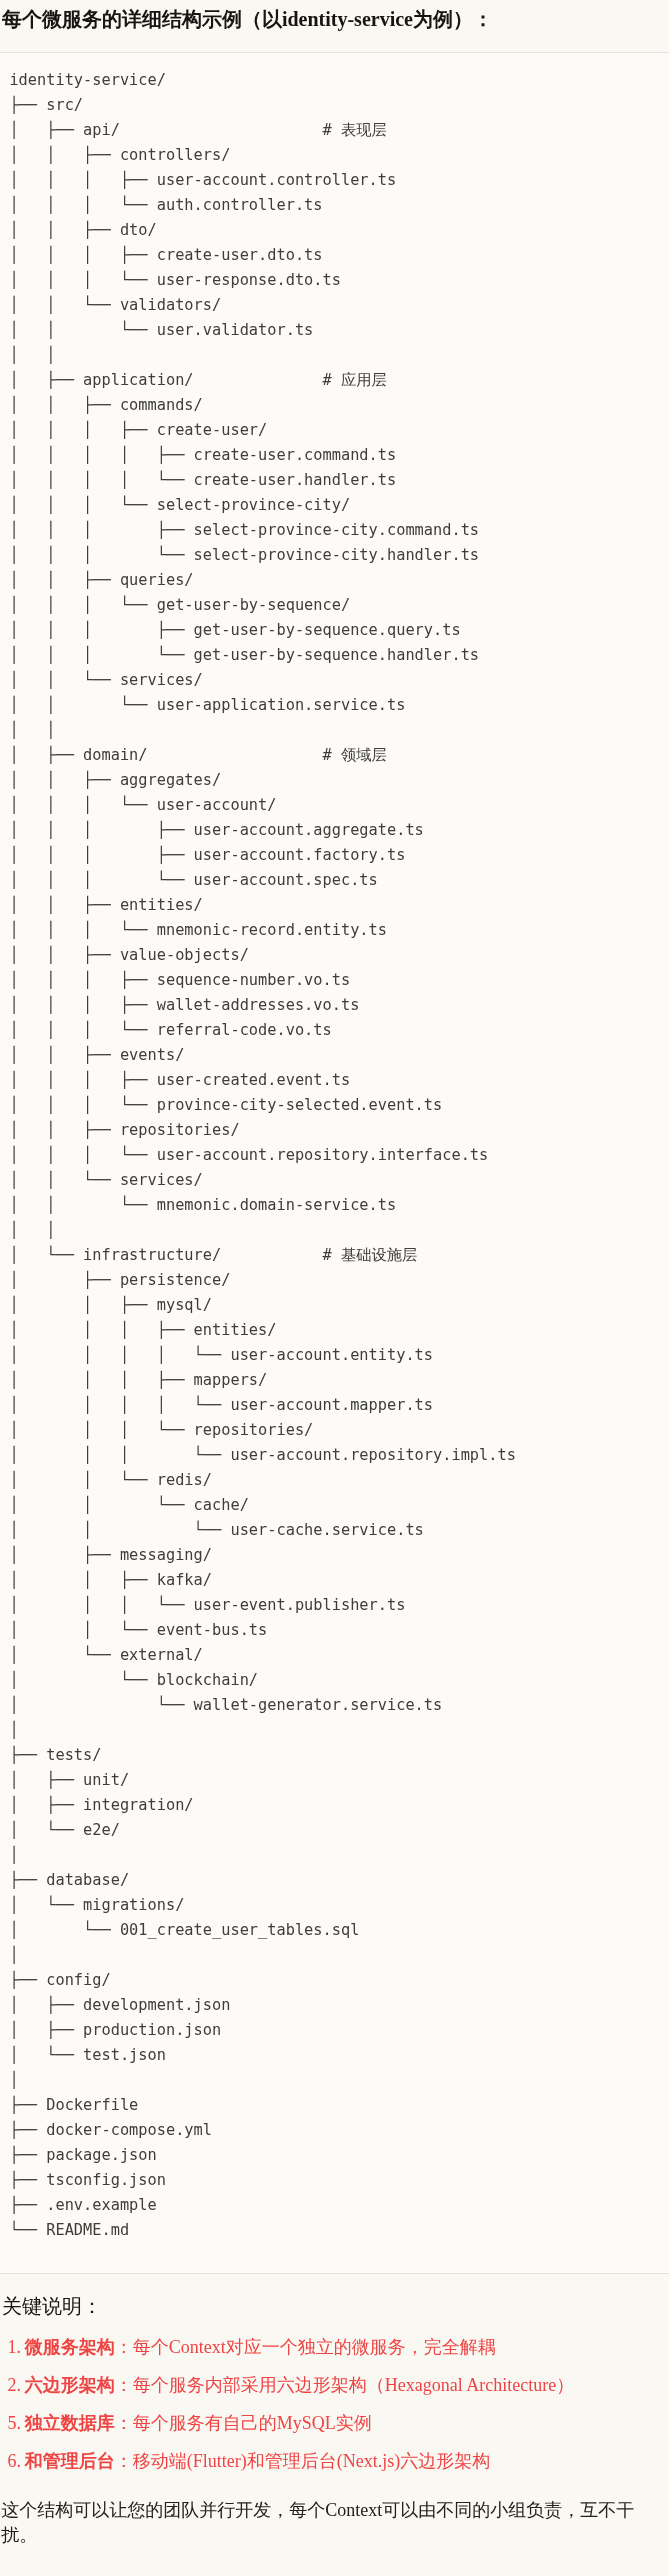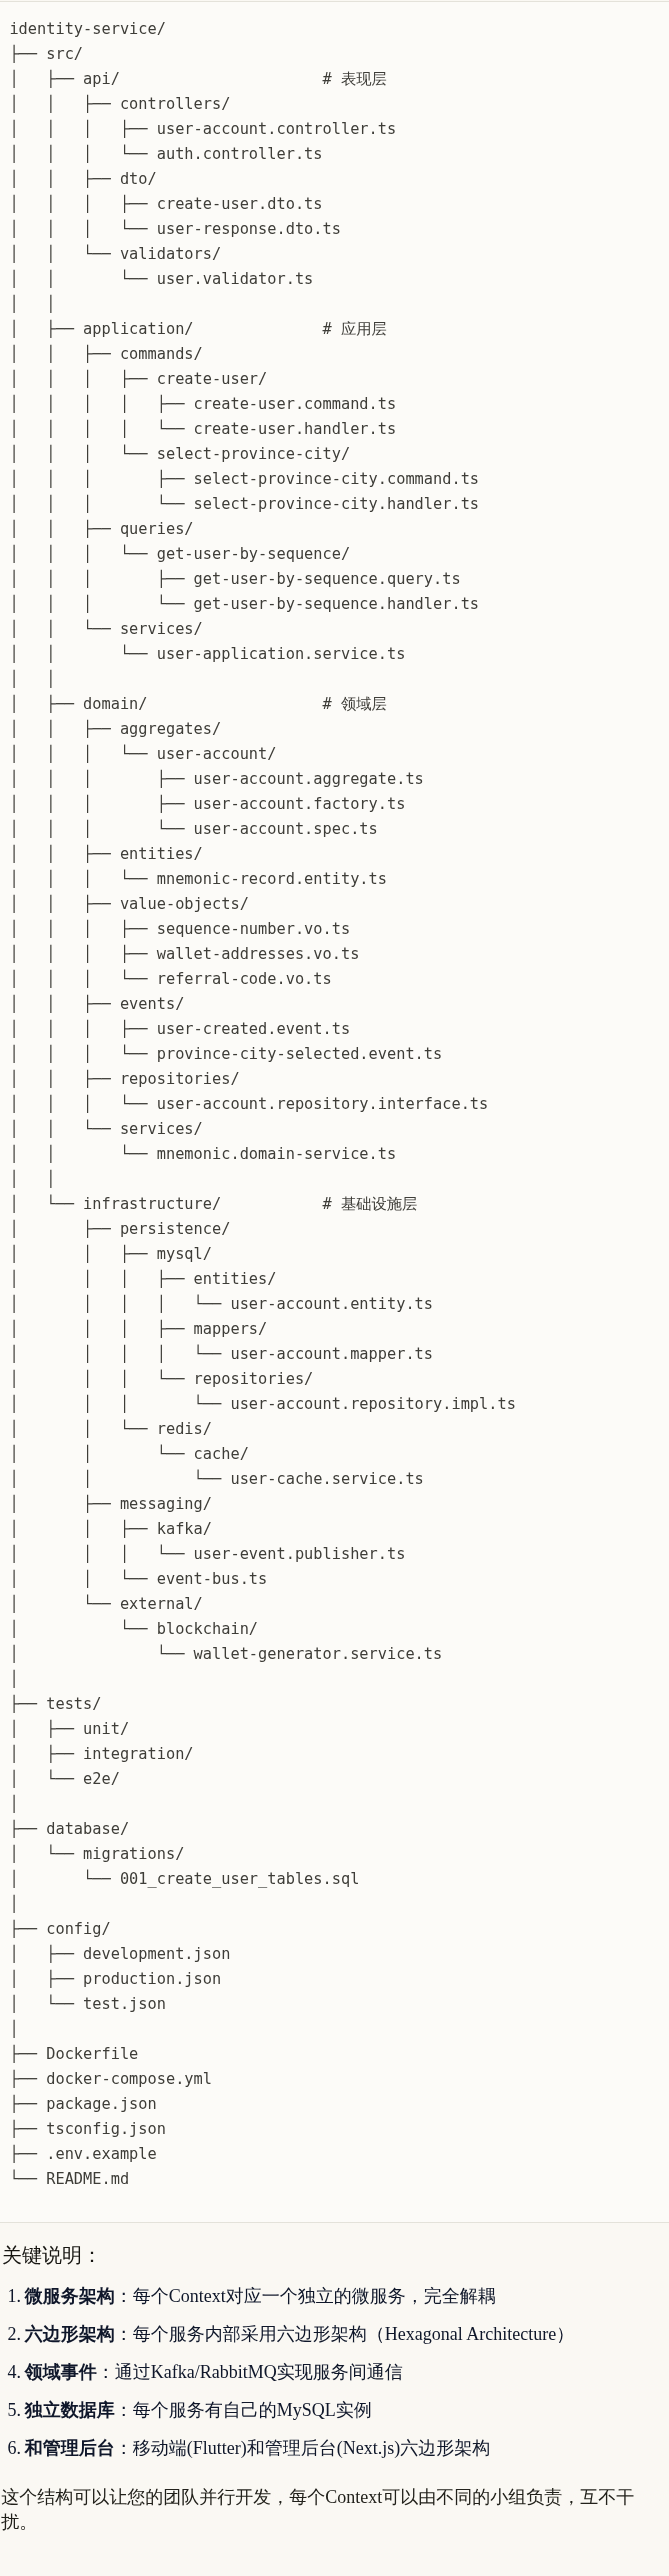--- a/index.html
+++ b/index.html
@@ -18,21 +18,21 @@
   }
   .page-title {
     font-family: "Liberation Serif", serif;
     font-weight: 700;
     font-size: 20px;
     line-height: 1.4;
     margin: 5px 0 0 1.9px;
     color: #161511;
   }
   .code-block {
-    margin-top: 1px;
+    margin-top: 19px;
     background: #FCFBF8;
     border-top: 1.3px solid #E4E2DA;
     border-bottom: 1.3px solid #E4E2DA;
     padding: 15px 6.3px 30px 9.4px;
     box-sizing: border-box;
     width: 669px;
   }
   .code-block pre {
     margin: 0;
     font-family: "DejaVu Sans Mono", "Liberation Mono", monospace;
@@ -55,41 +55,42 @@
   }
   ol.notes-list {
     list-style: none;
     margin: 0;
     padding: 0 0 0 7.5px;
   }
   ol.notes-list li {
     font-size: 18px;
     line-height: 25px;
     margin-bottom: 13px;
-    color: #0f172a;
+    color: #ef4444;
   }
   ol.notes-list .item-num {
     display: inline-block;
     margin-right: 3.8px;
   }
   ol.notes-list .item-label {
     font-weight: 700;
   }
   .footer-paragraph {
     font-size: 18px;
     line-height: 25px;
     margin: 24px 0 0 1.3px;
     color: #22211B;
   }
 </style>
 </head>
 <body>
 
 <div class="page">
 
+  <h2 class="page-title">每个微服务的详细结构示例（以identity-service为例）：</h2>
 
   <div class="code-block">
     <pre>identity-service/
 ├── src/
 │   ├── api/                      # 表现层
 │   │   ├── controllers/
 │   │   │   ├── user-account.controller.ts
 │   │   │   └── auth.controller.ts
 │   │   ├── dto/
 │   │   │   ├── create-user.dto.ts
@@ -178,23 +179,20 @@
     <h2 class="notes-heading">关键说明：</h2>
 
     <ol class="notes-list">
       <li>
         <span class="item-num">1.</span><span class="item-label">微服务架构</span><span>：每个Context对应一个独立的微服务，完全解耦</span>
       </li>
       <li>
         <span class="item-num">2.</span><span class="item-label">六边形架构</span><span>：每个服务内部采用六边形架构（Hexagonal Architecture）</span>
       </li>
       <li>
-        <span class="item-num">4.</span><span class="item-label">领域事件</span><span>：通过Kafka/RabbitMQ实现服务间通信</span>
-      </li>
-      <li>
         <span class="item-num">5.</span><span class="item-label">独立数据库</span><span>：每个服务有自己的MySQL实例</span>
       </li>
       <li>
         <span class="item-num">6.</span><span class="item-label">和管理后台</span><span>：移动端(Flutter)和管理后台(Next.js)六边形架构</span>
       </li>
     </ol>
 
     <p class="footer-paragraph">这个结构可以让您的团队并行开发，每个Context可以由不同的小组负责，互不干扰。</p>
   </div>
 

